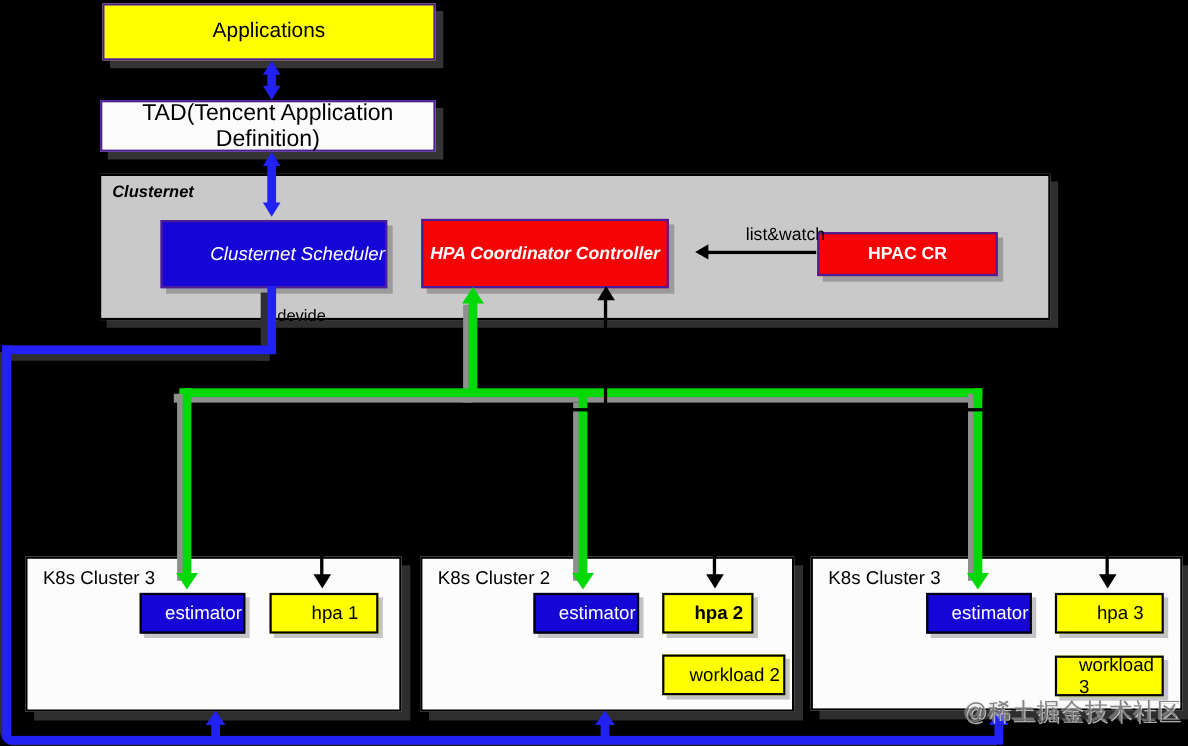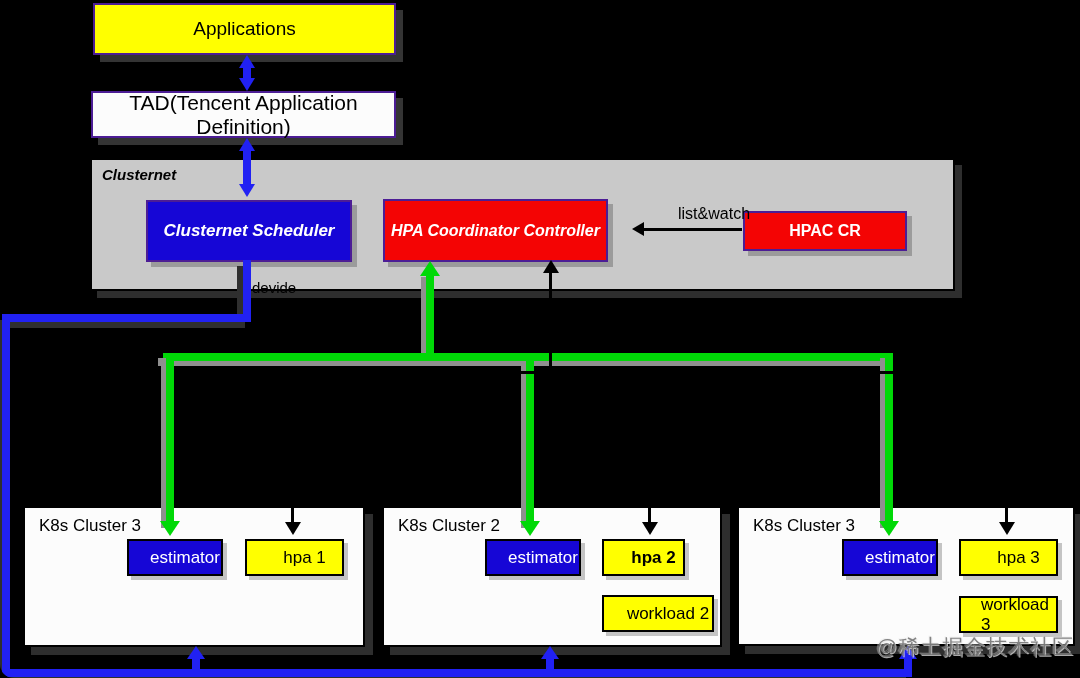--- a/index.html
+++ b/index.html
@@ -11,21 +11,21 @@
   }
   .box {
     position:absolute; box-sizing:border-box; border:2px solid #4c1d95;
     display:flex; align-items:center; justify-content:center;
     text-align:center; line-height:1.1;
   }
   .shadow-dark  { box-shadow:7px 7px 0 #343434; }
   .shadow-gray  { box-shadow:5px 5px 0 #9b9b9b; }
   .shadow-lite  { box-shadow:4px 4px 0 rgba(0,0,0,0.22);padding-left:20px; }
   .yellow { background:#ffff00; color:#000; }
-  .bluebox { background:#1606d6; color:#fff; font-weight:bold; font-style:italic; }
+  .bluebox { background:#1606d6; color:#fff; font-weight:normal; font-style:italic;justify-content:flex-end; }
   .redbox  { background:#f40404; color:#fff; }
   .whitebox{ background:#fcfcfc; color:#000; }
   .panel {
     position:absolute; box-sizing:border-box; background:#c9c9c9;
     border:2px solid #000; box-shadow:7px 7px 0 #2e2e2e;
   }
   .lbl { position:absolute; color:#000; white-space:nowrap; }
   .line { position:absolute; }
   .blue-l  { background:#2121f3; box-shadow:-6px 6px 0 #2f2f2f; }
   .green-l { background:#00d907; box-shadow:-5px 5px 0 #8f8f8f; }

